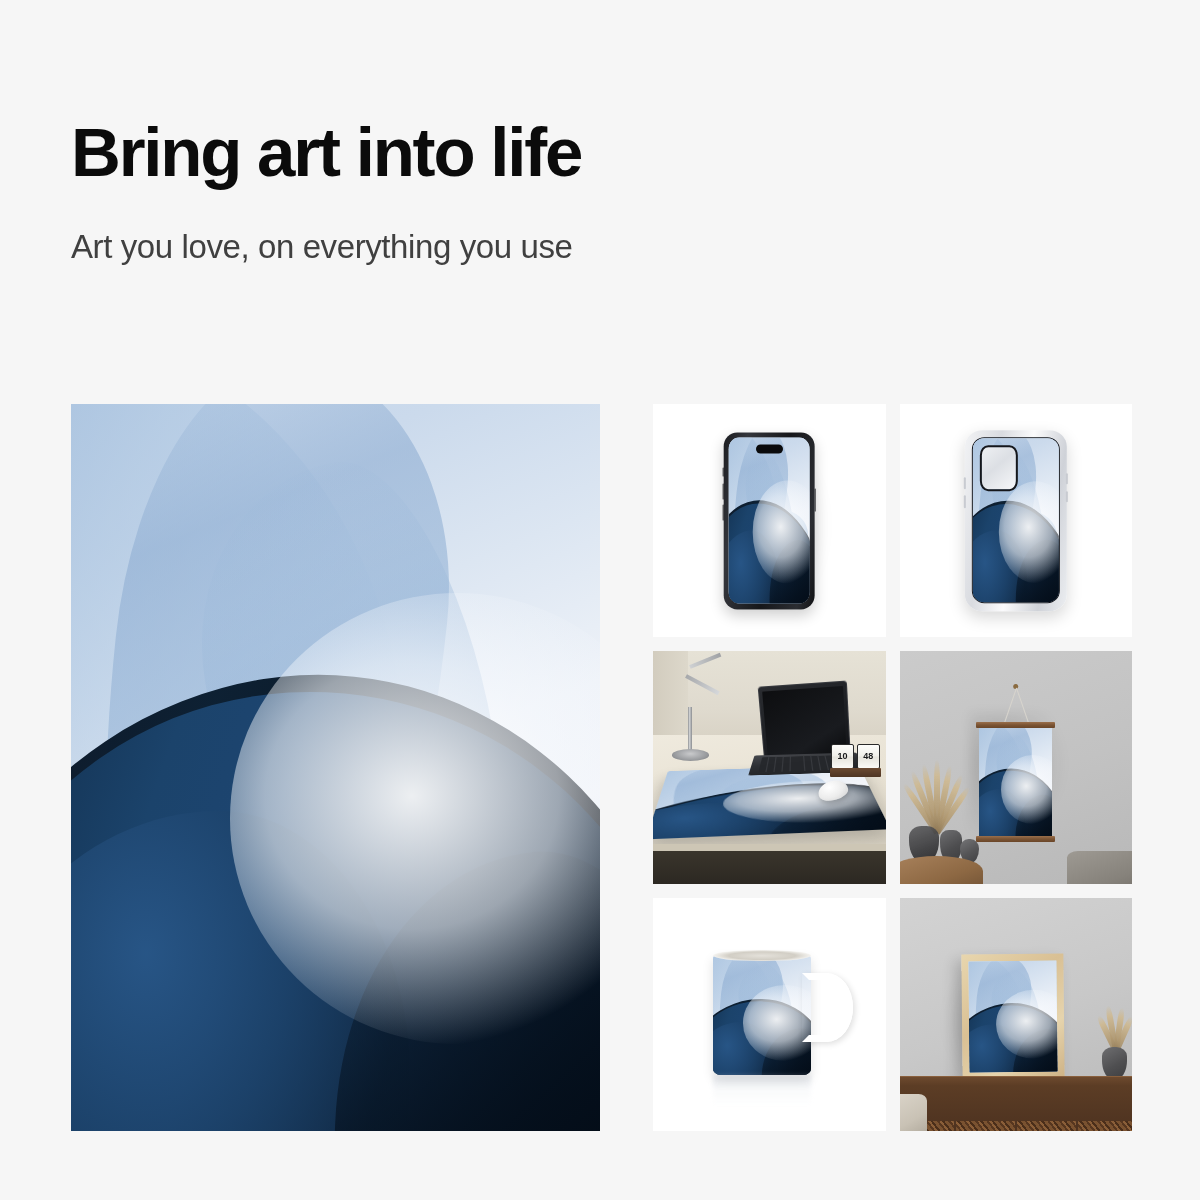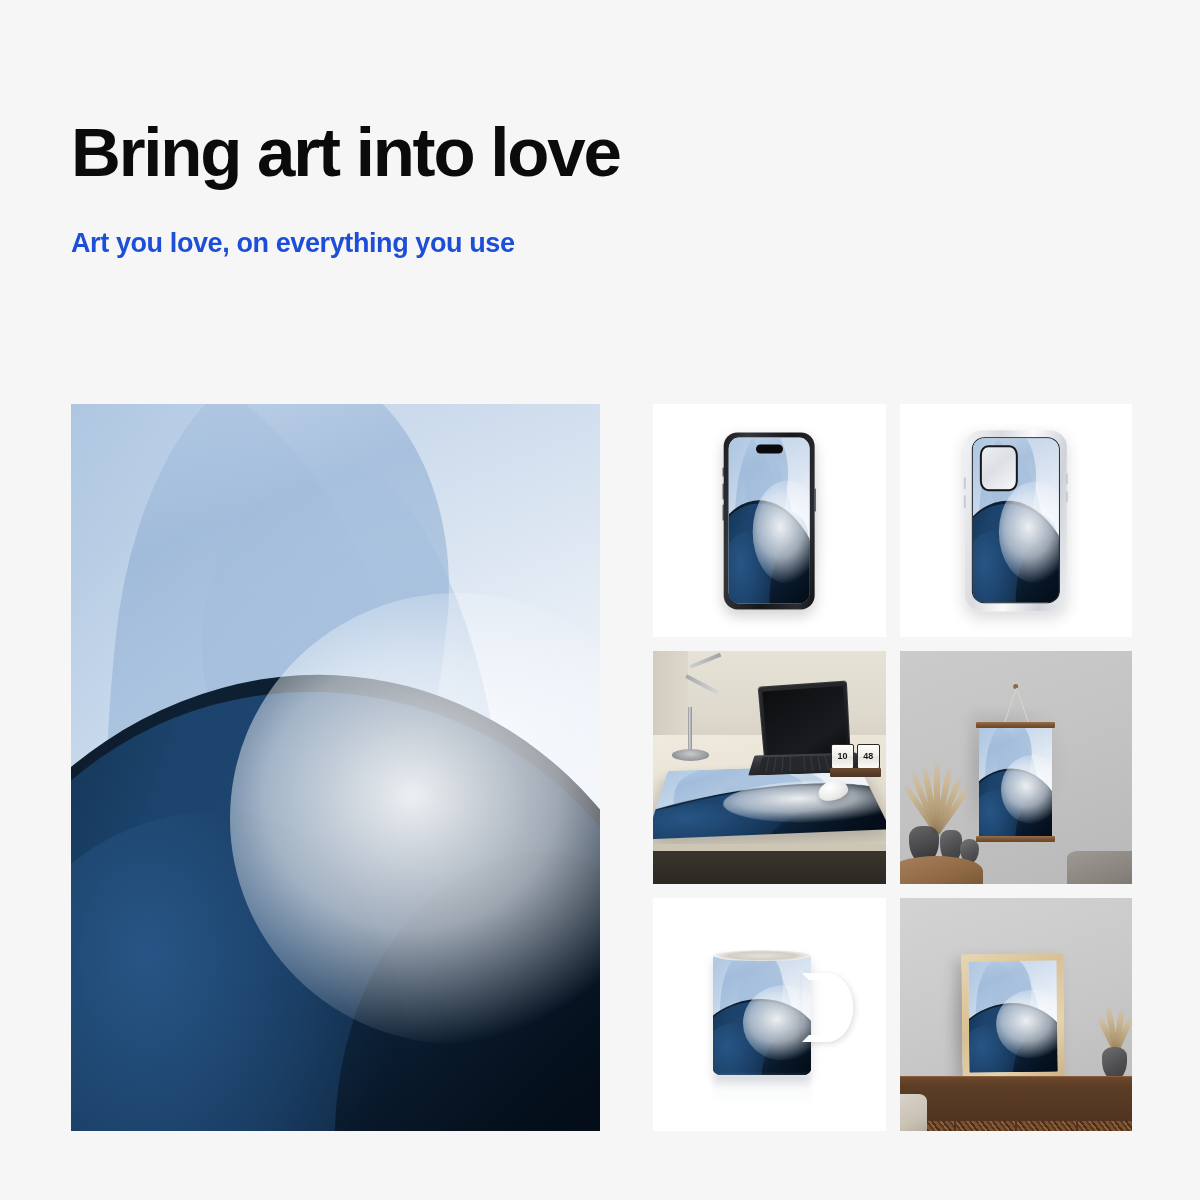--- a/index.html
+++ b/index.html
@@ -32,24 +32,24 @@
     font-size: 69px;
     font-weight: 700;
     letter-spacing: -2.2px;
     color: #0b0b0b;
     line-height: 1.0;
     white-space: nowrap;
   }
 
   .subhead {
     margin-top: 40px;
-    font-size: 27px;
-    font-weight: 700;
+    font-size: 33px;
+    font-weight: 400;
     letter-spacing: -0.4px;
-    color: #1d4ed8;
+    color: #404040;
     line-height: 1.2;
     white-space: nowrap;
   }
 
   
   .gallery {
     position: absolute;
     left: 71px;
     top: 404px;
     width: 1061px;
@@ -667,21 +667,21 @@
     right: 1%; bottom: 34%;
     width: 14%; height: 20%;
   }
 </style>
 </head>
 <body>
 
 <div class="page">
 
   <div class="header">
-    <div class="headline">Bring art into love</div>
+    <div class="headline">Bring art into life</div>
     <div class="subhead">Art you love, on everything you use</div>
   </div>
 
   <div class="gallery">
 
     <div class="hero">
       <div class="art">
         <div class="ribbon"></div>
         <div class="ribbon2"></div>
         <div class="tongue"></div>

